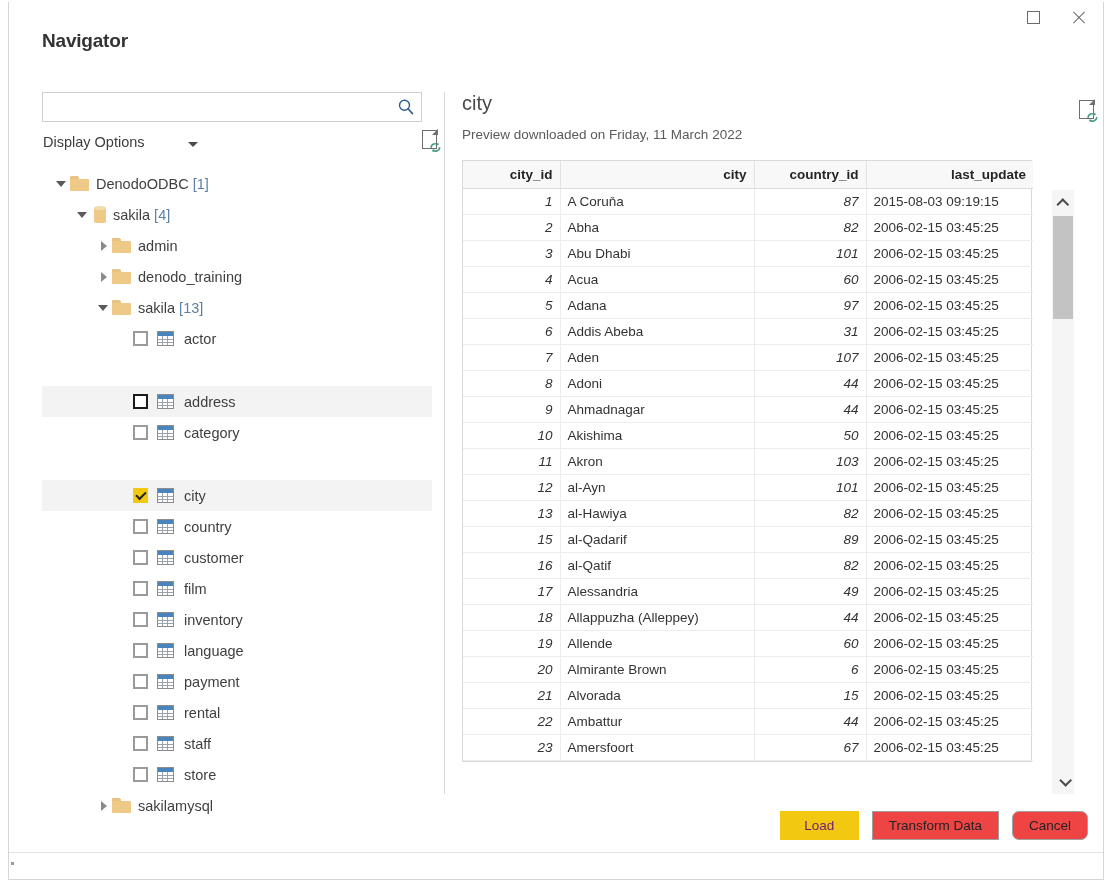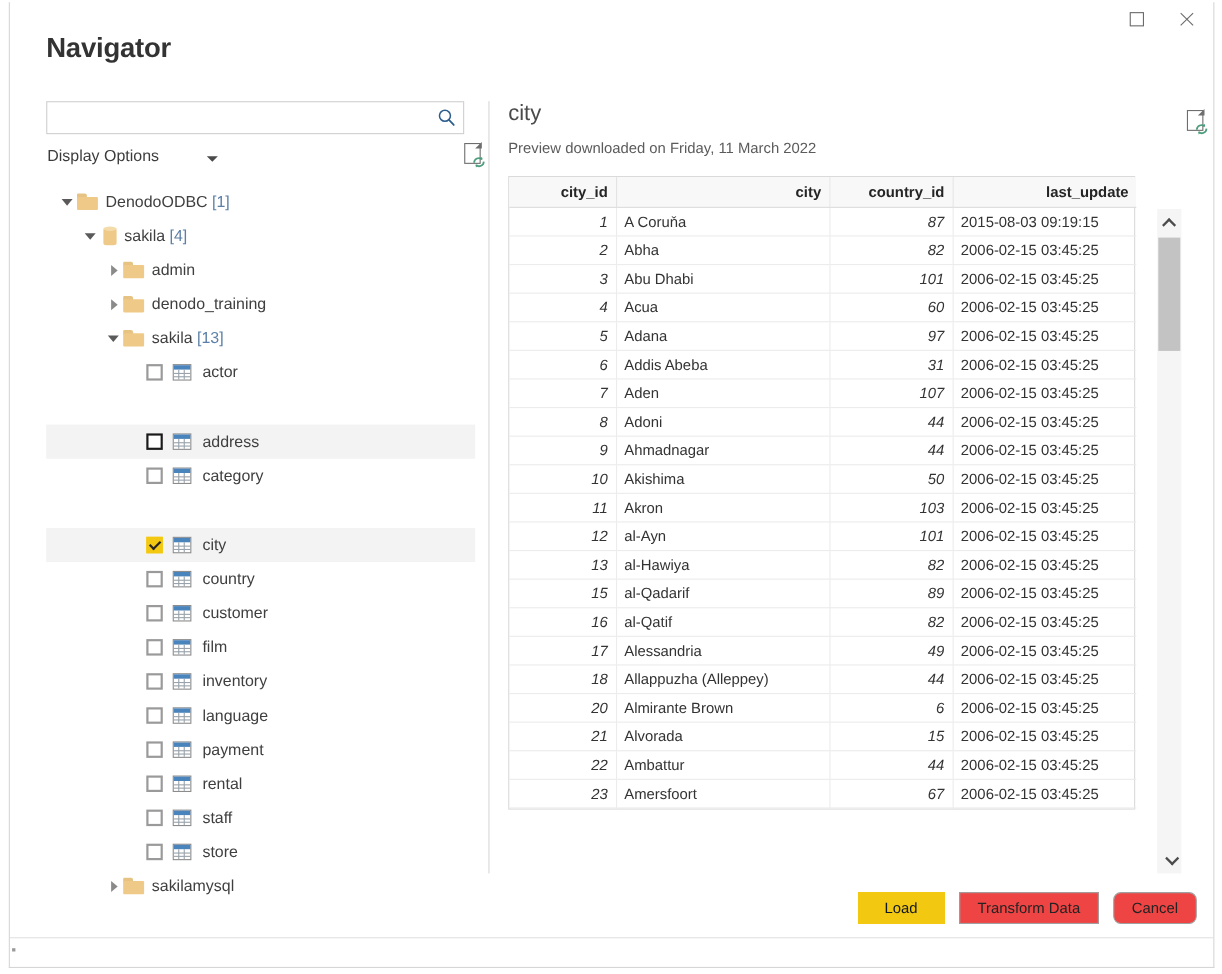--- a/index.html
+++ b/index.html
@@ -35,21 +35,21 @@
   .x-glyph { position: relative; width: 15px; height: 15px; }
   .x-glyph:before, .x-glyph:after {
     content: ""; position: absolute; left: 0; top: 7px;
     width: 16px; height: 1px; background: #6b6b6b;
   }
   .x-glyph:before { transform: rotate(45deg); }
   .x-glyph:after  { transform: rotate(-45deg); }
 
   #page-title {
     position: absolute; left: 33px; top: 28px;
-    font-size: 25px; color: #333333; font-weight: 600;
+    font-size: 19px; color: #333333; font-weight: 600;
     letter-spacing: -0.2px;
   }
 
   
   #left-pane {
     position: absolute; left: 33px; top: 90px;
     width: 390px; height: 700px;
   }
   #search-row {
     position: absolute; left: 0; top: 0; width: 380px; height: 30px;
@@ -261,21 +261,21 @@
     display: flex; gap: 13px; align-items: center;
   }
   .btn {
     height: 29px; min-width: 80px; padding: 0 16px;
     font-size: 13.5px; font-family: "Liberation Sans", sans-serif;
     display: flex; align-items: center; justify-content: center;
     background: #ef4444; border: 1px solid #a0a0a0; color: #232323;
     cursor: default;
   }
   .btn.primary {
-    background: #f2c811; border-color: #f2c811; color: #0f172a;
+    background: #f2c811; border-color: #f2c811; color: #701a75;
     min-width: 79px;
   }
   #btn-transform { min-width: 124px; }
   #btn-cancel { min-width: 75px; border-radius: 7px; }
 
   #resize-dot {
     position: absolute; left: 2px; bottom: 14px;
     width: 3px; height: 3px; background: #9a9a9a;
   }
 </style>
@@ -690,20 +690,26 @@
               <td class="num">49</td>
               <td>2006-02-15 03:45:25</td>
             </tr>
             <tr>
               <td class="num">18</td>
               <td>Allappuzha (Alleppey)</td>
               <td class="num">44</td>
               <td>2006-02-15 03:45:25</td>
             </tr>
             <tr>
+              <td class="num">19</td>
+              <td>Allende</td>
+              <td class="num">60</td>
+              <td>2006-02-15 03:45:25</td>
+            </tr>
+            <tr>
               <td class="num">20</td>
               <td>Almirante Brown</td>
               <td class="num">6</td>
               <td>2006-02-15 03:45:25</td>
             </tr>
             <tr>
               <td class="num">21</td>
               <td>Alvorada</td>
               <td class="num">15</td>
               <td>2006-02-15 03:45:25</td>

